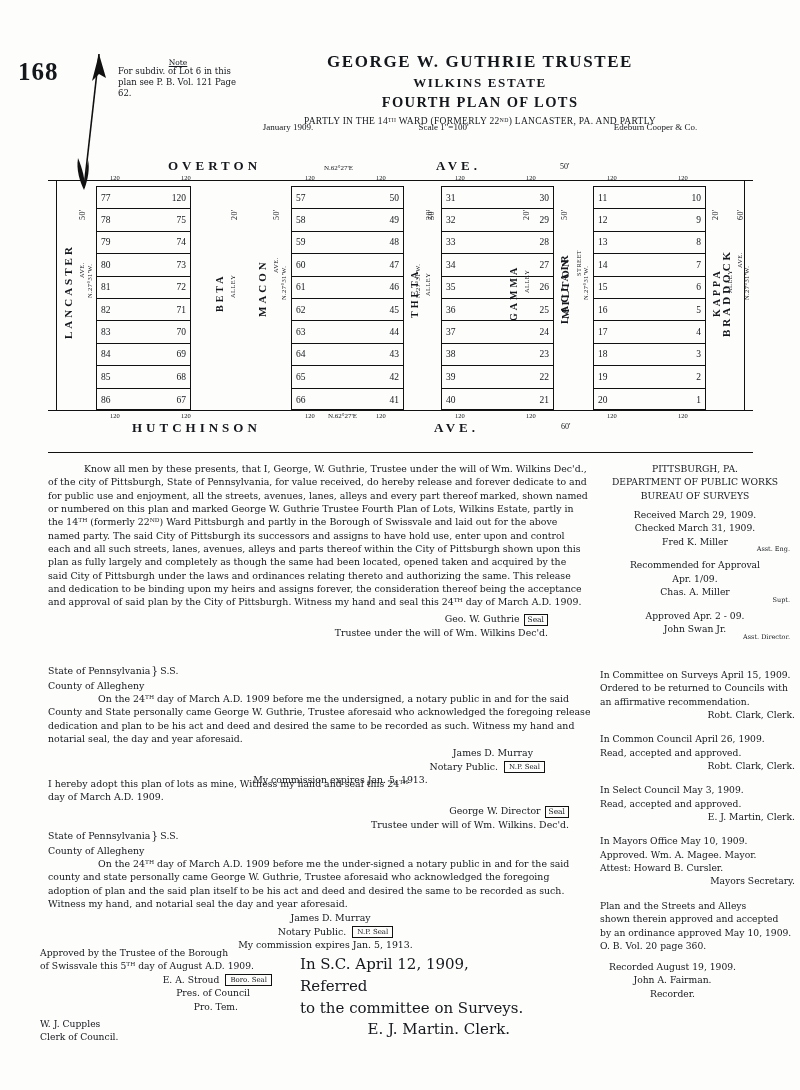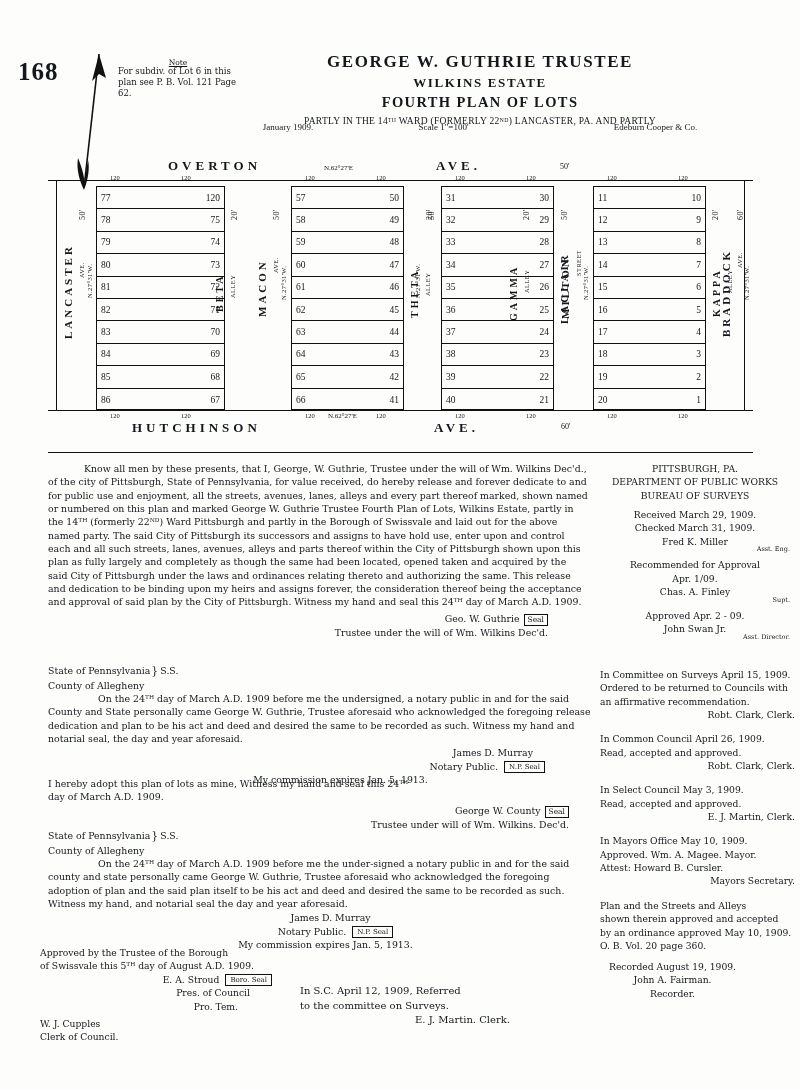--- a/index.html
+++ b/index.html
@@ -127,21 +127,21 @@
     font-size:9.2px;line-height:1.45;text-align:left;
   }
   #approvals .blk{margin-bottom:11px;}
   #approvals .r{text-align:right;}
 
   
   #bottom-left{
     position:absolute;left:40px;top:946px;width:250px;font-size:9.2px;line-height:1.45;
   }
   #bottom-mid{
-    position:absolute;left:300px;top:984px;width:230px;font-size:10px;line-height:1.45;
+    position:absolute;left:300px;top:954px;width:230px;font-size:15px;line-height:1.45;
   }
   #bottom-right{
     position:absolute;left:555px;top:960px;width:235px;font-size:9.2px;line-height:1.45;text-align:center;
   }
 </style>
 </head>
 <body>
 
 <div class="page">
 
@@ -176,21 +176,21 @@
 
   <div id="plat">
 
     <div class="street-label" style="left:120px;top:0px;">OVERTON</div>
     <div class="street-label" style="left:388px;top:0px;">AVE.</div>
     <div class="tiny" style="position:absolute;left:276px;top:6px;">N.62°27'E</div>
     <div class="x-small" style="position:absolute;left:512px;top:4px;">50'</div>
 
     <div style="position:absolute;left:0;top:22px;width:705px;height:1.4px;background:#111;"></div>
 
-    <div class="block" style="left:48px;width:129px;height:224px;">
+    <div class="block" style="left:48px;width:95px;height:224px;">
       <div class="blockrow" style="height:22.4px;">
           <span class="lotnum">77</span>
           <span class="lotnum">120</span>
         </div>
       <div class="blockrow" style="height:22.4px;">
           <span class="lotnum">78</span>
           <span class="lotnum">75</span>
         </div>
       <div class="blockrow" style="height:22.4px;">
           <span class="lotnum">79</span>
@@ -443,21 +443,21 @@
     <div style="text-align:right;padding-right:48px;">
       <span>Notary Public.</span><span class="seal-box">N.P. Seal</span>
     </div>
     <div style="text-align:center;padding-left:40px;">My commission expires Jan. 5, 1913.</div>
   </div>
 
   <div class="ack handwritten" style="top:777px;">
     <div>I hereby adopt this plan of lots as mine, Witness my hand and seal this 24ᵀᴴ</div>
     <div>day of March A.D. 1909.</div>
     <div style="text-align:right;padding-right:24px;">
-      <span>George W. County</span><span class="seal">Seal</span>
+      <span>George W. Director</span><span class="seal">Seal</span>
     </div>
     <div style="text-align:right;padding-right:24px;">Trustee under will of Wm. Wilkins. Dec'd.</div>
   </div>
 
   <div class="ack handwritten" style="top:828px;">
     <div><span>State of Pennsylvania</span><span class="brace">}</span><span>S.S.</span></div>
     <div>County of Allegheny</div>
     <div style="text-indent:50px;">On the 24ᵀᴴ day of March A.D. 1909 before me the under-signed a notary public in and for the said county and state personally came George W. Guthrie, Trustee aforesaid who acknowledged the foregoing adoption of plan and the said plan itself to be his act and deed and desired the same to be recorded as such. Witness my hand, and notarial seal the day and year aforesaid.</div>
     <div style="text-align:center;padding-left:20px;margin-top:1px;">James D. Murray</div>
     <div style="text-align:center;padding-left:30px;">
@@ -471,21 +471,21 @@
     <div>DEPARTMENT OF PUBLIC WORKS</div>
     <div>BUREAU OF SURVEYS</div>
     <div style="height:6px;"></div>
     <div>Received March 29, 1909.</div>
     <div>Checked March 31, 1909.</div>
     <div>Fred K. Miller</div>
     <div class="sub">Asst. Eng.</div>
     <div style="height:4px;"></div>
     <div>Recommended for Approval</div>
     <div>Apr. 1/09.</div>
-    <div>Chas. A. Finley</div>
+    <div>Chas. A. Miller</div>
     <div class="sub">Supt.</div>
     <div style="height:4px;"></div>
     <div>Approved Apr. 2 - 09.</div>
     <div>John Swan Jr.</div>
     <div class="sub">Asst. Director.</div>
   </div>
 
   <div id="approvals" class="handwritten">
     <div class="blk">
       <div>In Committee on Surveys April 15, 1909.</div>

